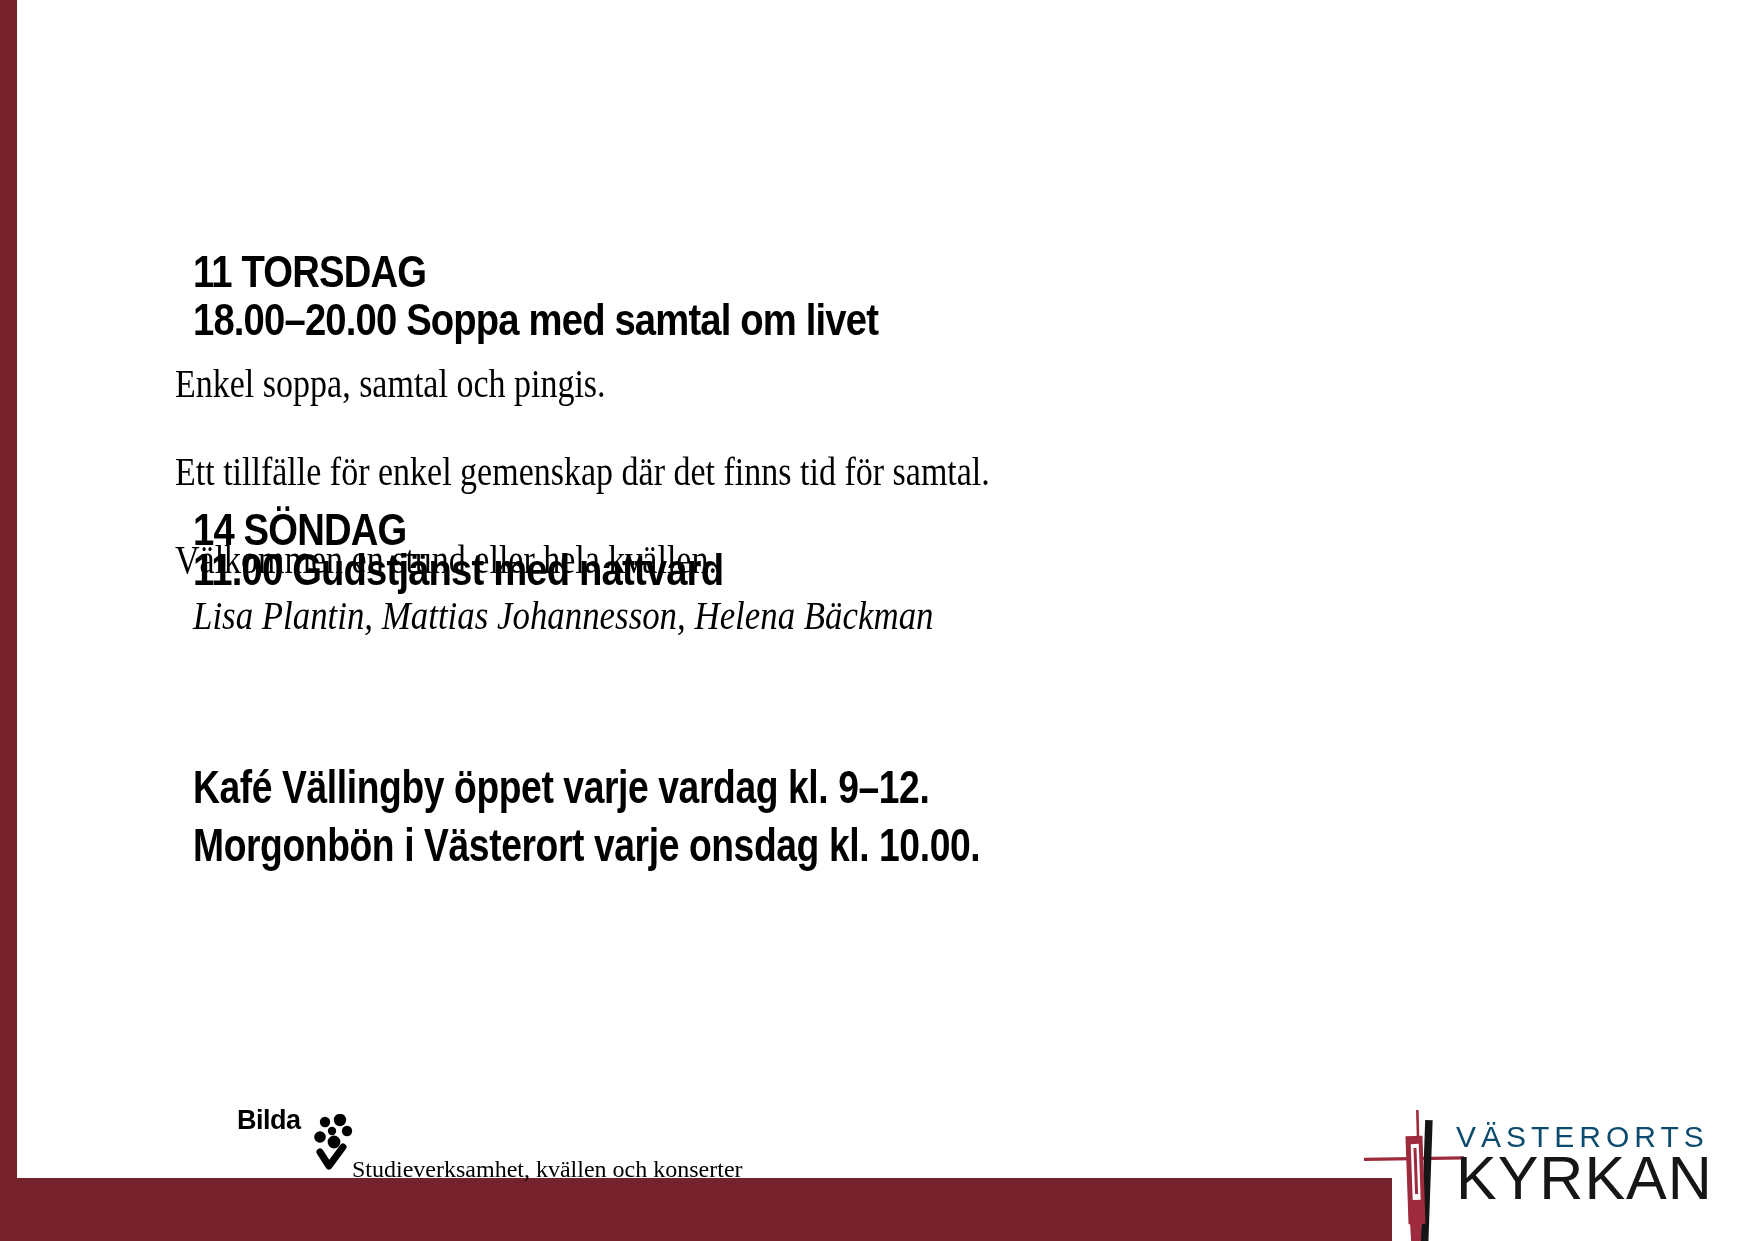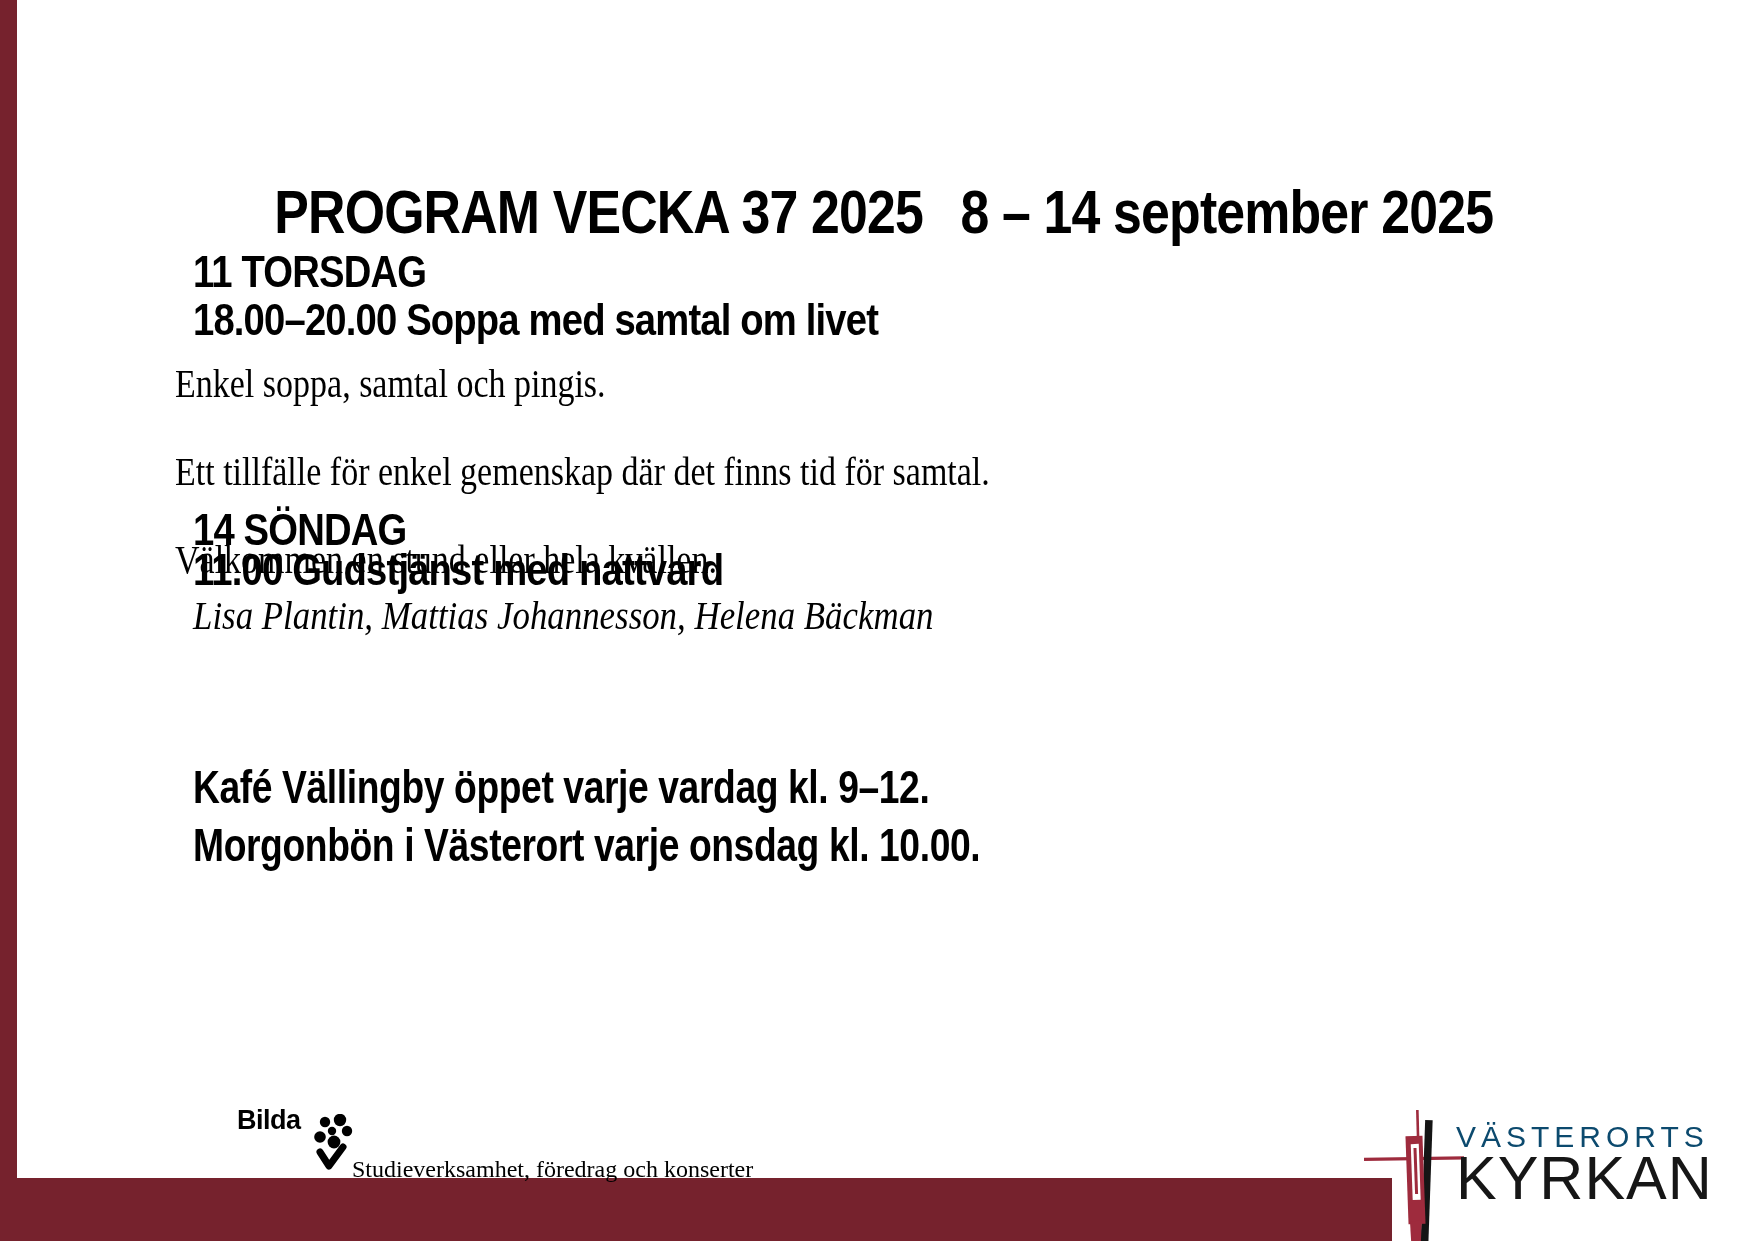--- a/index.html
+++ b/index.html
@@ -35,25 +35,20 @@
   svg{display:block;}
 </style>
 </head>
 <body>
 
 <div class="page">
 
   <div class="bar-left"></div>
   <div class="bar-bottom"></div>
 
-  <div class="line" style="top:105px;left:175px;">
-    <span class="sx t-title">
-      <span>PROGRAM VECKA 37 2025</span><span class="part2">8 – 14 september 2025</span>
-    </span>
-  </div>
 
   <div class="line" style="top:233px;left:175px;">
     <span class="sx t-head">11 TORSDAG</span>
   </div>
   <div class="line" style="top:281px;left:175px;text-align:right;">
     <span class="sx t-head">18.00–20.00 Soppa med samtal om livet</span>
   </div>
   <div class="line desc" style="top:328px;left:175px;">
     <div class="dline"><span class="sx t-serif">Enkel soppa, samtal och pingis.</span></div>
     <div class="dline"><span class="sx t-serif">Ett tillfälle för enkel gemenskap där det finns tid för samtal.</span></div>
@@ -83,21 +78,21 @@
       <circle cx="13" cy="8" r="5.2" fill="#000"></circle>
       <circle cx="28" cy="6" r="6.2" fill="#000"></circle>
       <circle cx="20" cy="17" r="4.2" fill="#000"></circle>
       <circle cx="35" cy="17" r="5.2" fill="#000"></circle>
       <circle cx="8" cy="23" r="5.8" fill="#000"></circle>
       <circle cx="22" cy="28" r="6.4" fill="#000"></circle>
       <path d="M8 38 L17 52 L31 33" fill="none" stroke="#000" stroke-width="7" stroke-linecap="round" stroke-linejoin="round"></path>
     </svg>
   </div>
   <div class="line bilda-text" style="top:1088px;left:352px;">
-    <div>Studieverksamhet, föredrag och konserter</div>
+    <div>Studieverksamhet, kvällen och konserter</div>
     
   </div>
 
   <div class="line" style="top:1068px;left:1362px;">
     <svg width="102" height="168" viewBox="0 0 102 168">
       <rect x="2" y="57" width="100" height="3.2" fill="#9e2b3d" transform="rotate(-0.8 52 58)"></rect>
       <rect x="56" y="10" width="2.6" height="150" fill="#9e2b3d" transform="rotate(-1.5 57 85)"></rect>
       <rect x="61" y="20" width="7.5" height="124" fill="#151515" transform="rotate(2 64 82)"></rect>
       <rect x="45" y="36" width="17" height="88" fill="#9e2b3d" transform="rotate(-2 53 80)"></rect>
       <rect x="50" y="44" width="8" height="56" fill="#ffffff" transform="rotate(-2 53 80)"></rect>

